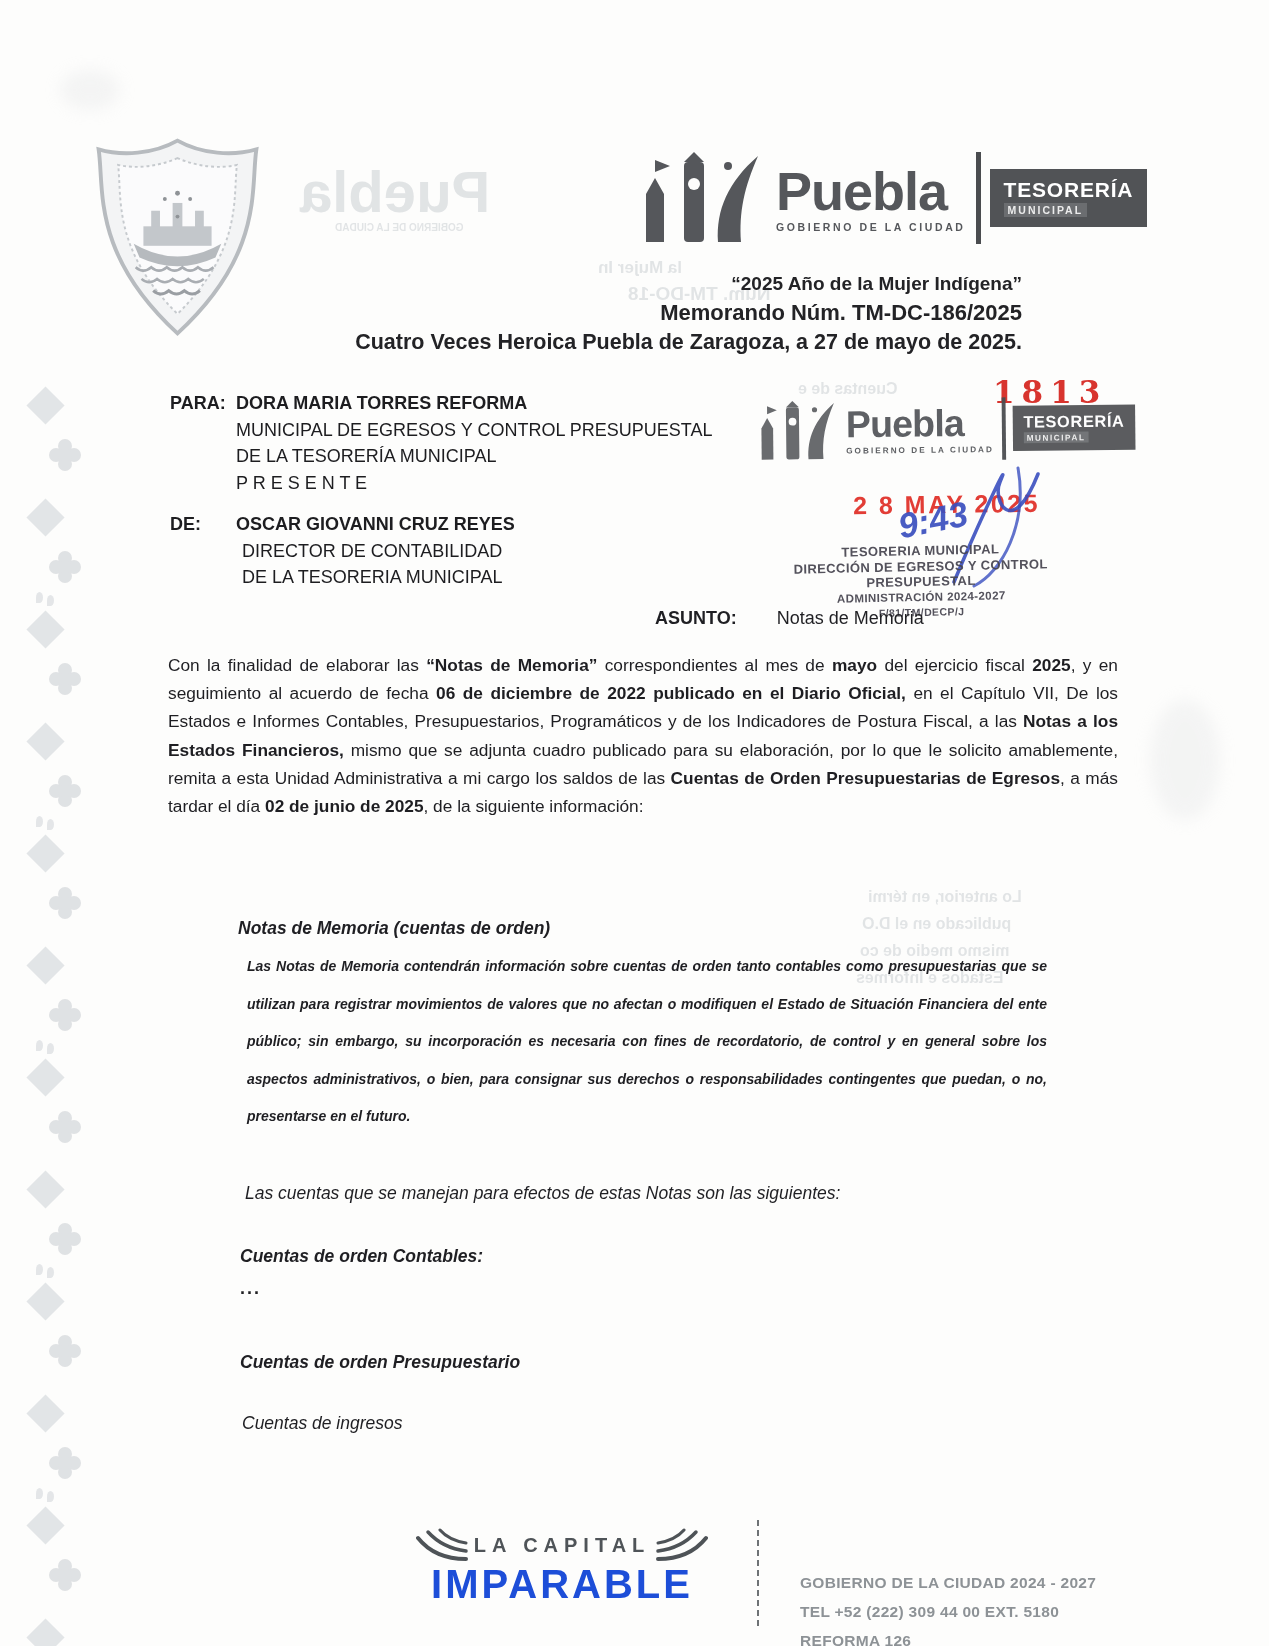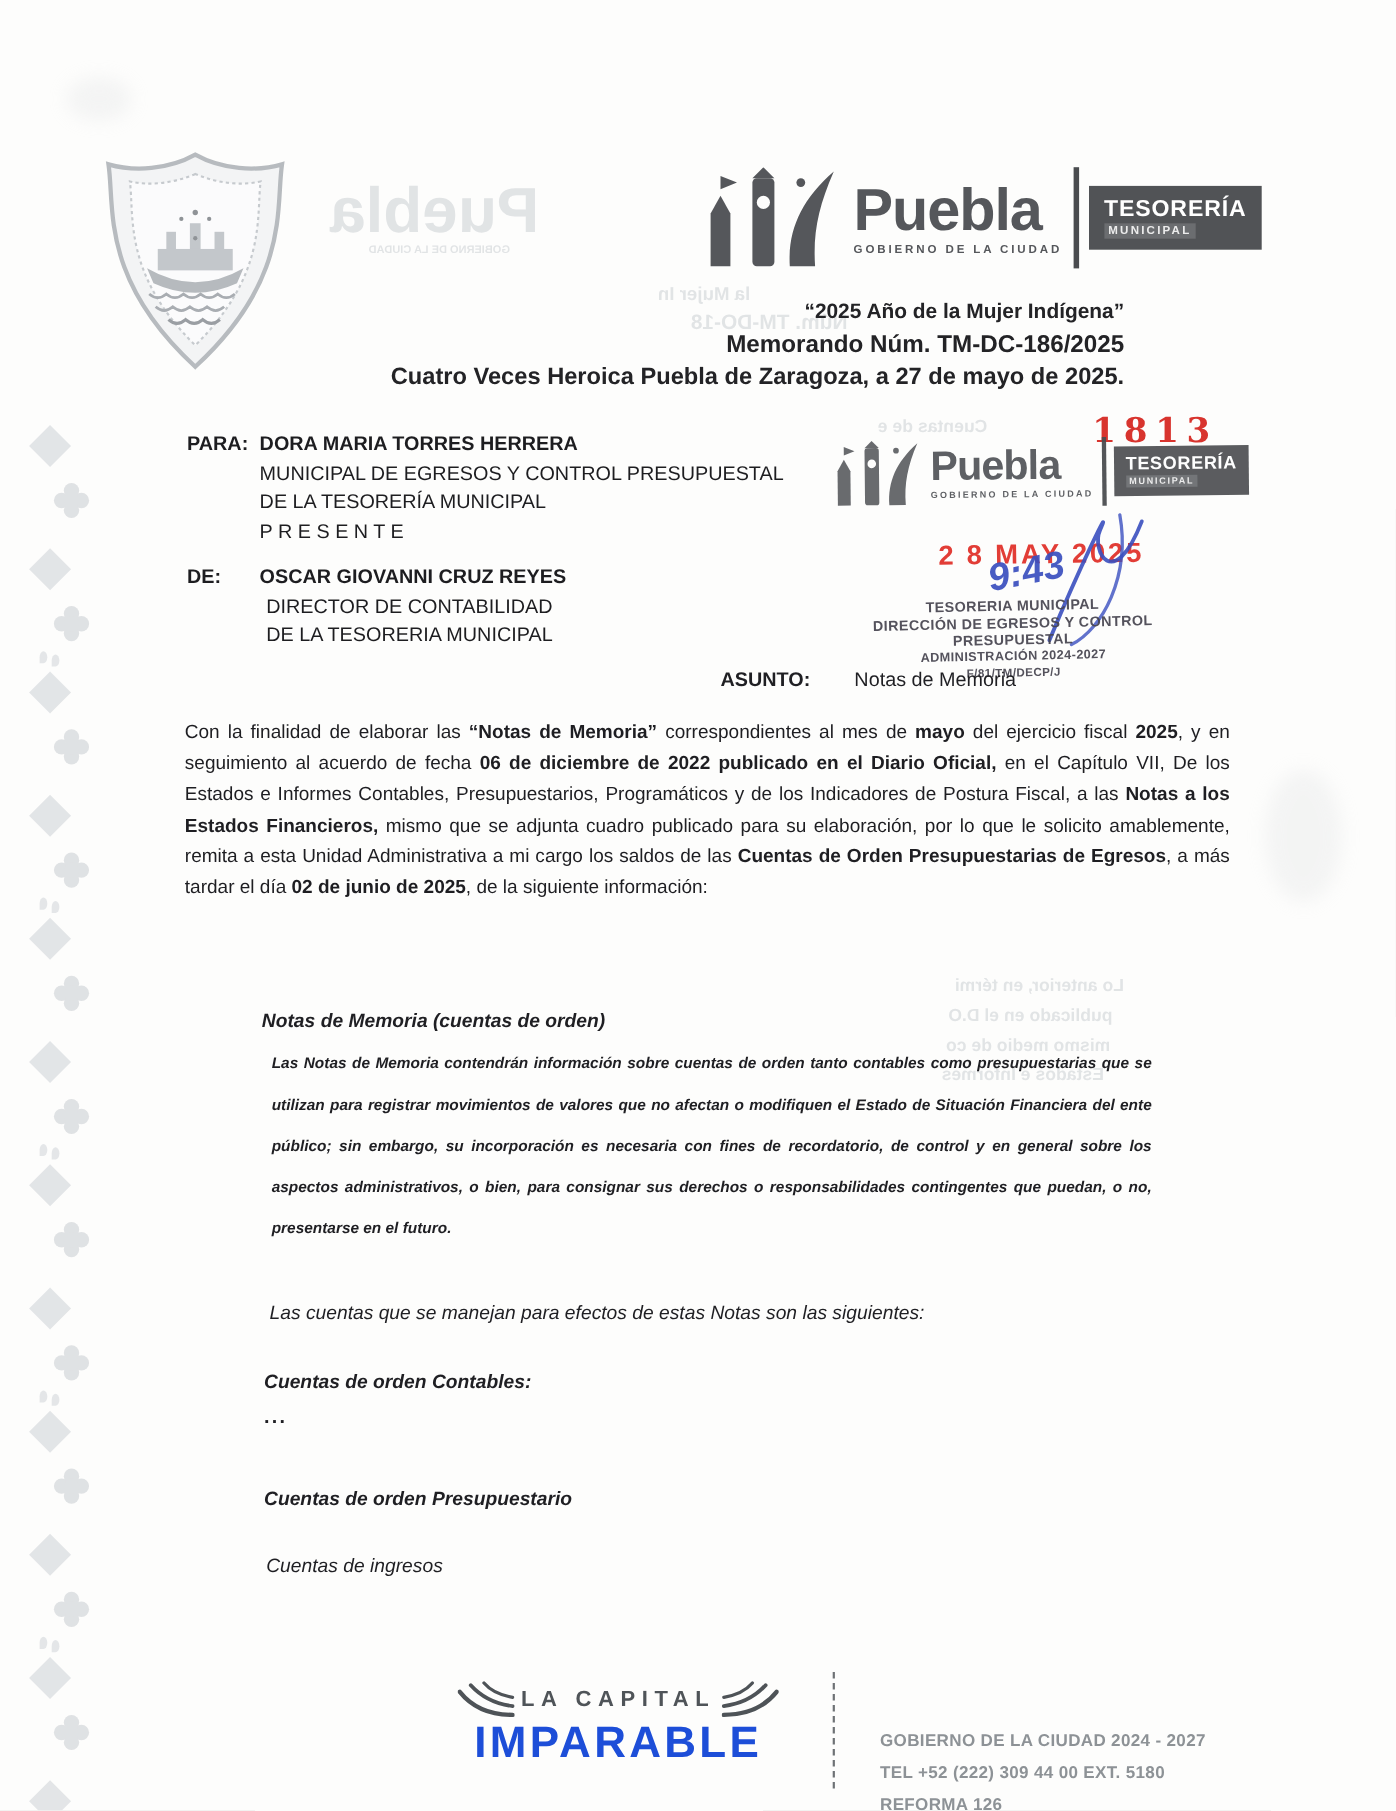--- a/index.html
+++ b/index.html
@@ -174,21 +174,21 @@
   <div id="header-lines" class="abs">
     <div id="hl-quote">“2025 Año de la Mujer Indígena”</div>
     <div id="hl-memo">Memorando Núm. TM-DC-186/2025</div>
     <div id="hl-place">Cuatro Veces Heroica Puebla de Zaragoza, a 27 de mayo de 2025.</div>
   </div>
 
   <div id="folio" class="abs" style="color: rgb(216, 52, 46);">1813</div>
 
   <div id="para-block" class="abs addr">
     <div>
-      <span class="lbl">PARA:</span><span class="nm">DORA MARIA TORRES HERRERA</span>
+      <span class="lbl">PARA:</span><span class="nm">DORA MARIA TORRES REFORMA</span>
     </div>
     <div class="ln">MUNICIPAL DE EGRESOS Y CONTROL PRESUPUESTAL</div>
     <div class="ln">DE LA TESORERÍA MUNICIPAL</div>
     <div class="ln">P R E S E N T E</div>
   </div>
 
   <div id="stamp-logo" class="abs plogo">
     <svg width="110" height="78" viewBox="0 0 132 92" fill="#606266">
       <path d="M14 90 V42 L23 26 L32 42 V90 Z"></path>
       <path d="M23 26 V8 l15 6 -15 6 Z"></path>

